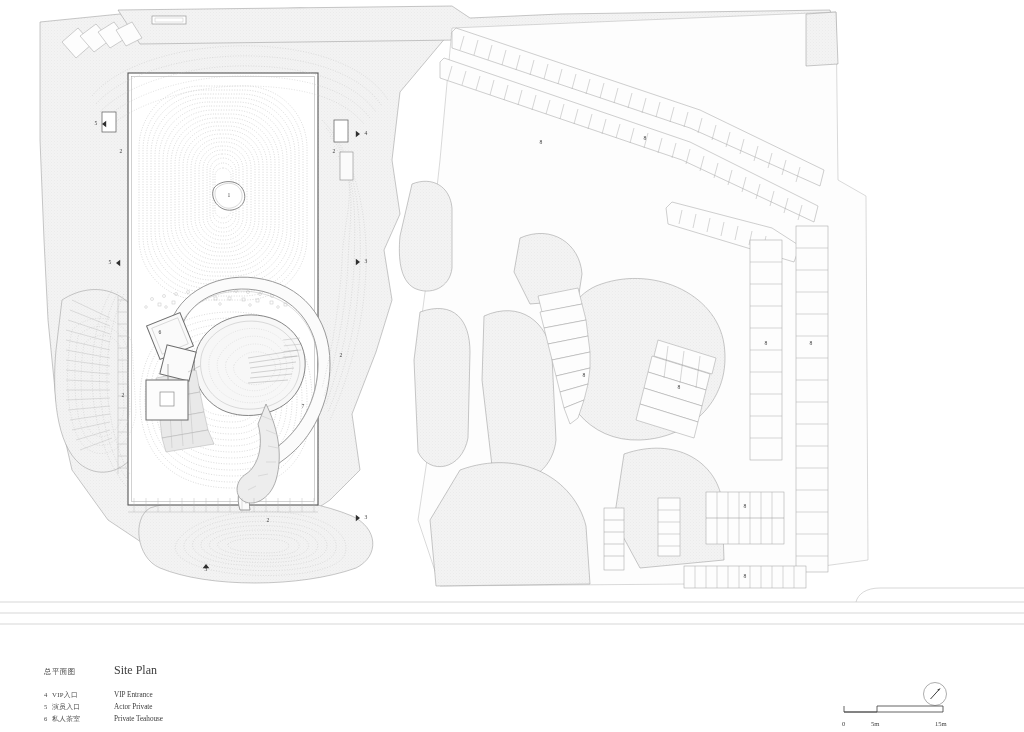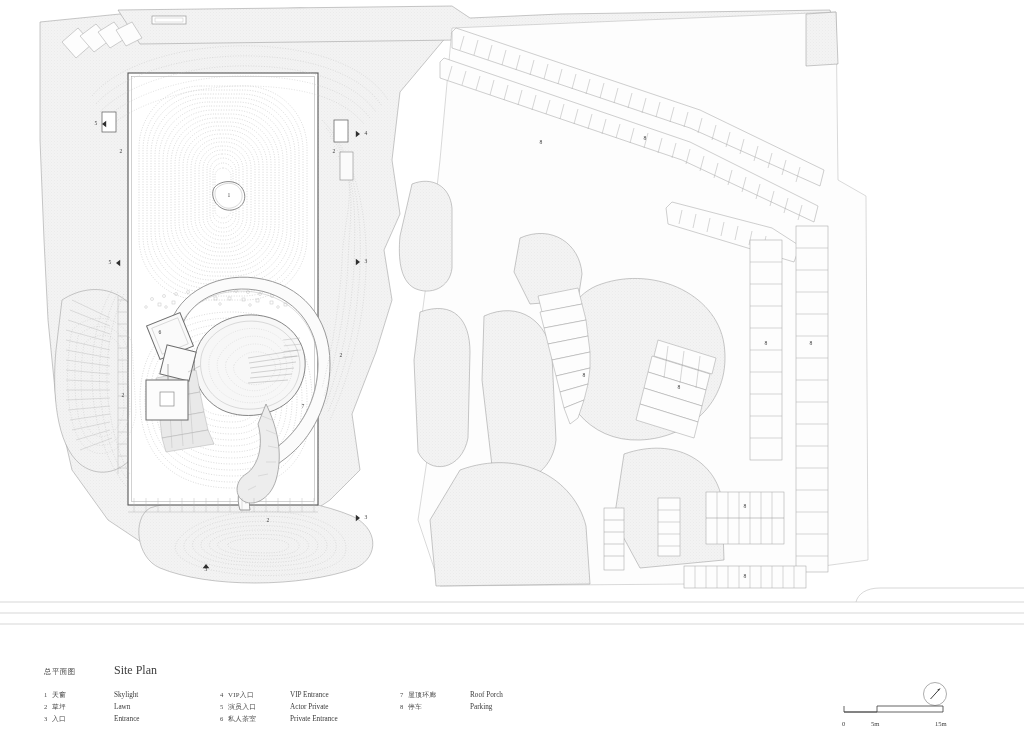--- a/index.html
+++ b/index.html
@@ -674,64 +674,35 @@
       </g>
 
   </svg>
 
   <div class="legend">
     <div class="legend-title-row">
       <div class="legend-title-cn">总平面图</div>
       <div class="legend-title-en">Site Plan</div>
     </div>
     <div class="legend-cols" id="legend-cols">
-        <div class="legend-col c1">
-          <div class="legend-row">
-            <span class="lg-num">1</span>
-            <span class="lg-cn">天窗</span>
-            <span class="lg-en">Skylight</span>
-          </div>
-          <div class="legend-row">
-            <span class="lg-num">2</span>
-            <span class="lg-cn">草坪</span>
-            <span class="lg-en">Lawn</span>
-          </div>
-          <div class="legend-row">
-            <span class="lg-num">3</span>
-            <span class="lg-cn">入口</span>
-            <span class="lg-en">Entrance</span>
-          </div>
-        </div>
         <div class="legend-col c2">
           <div class="legend-row">
             <span class="lg-num">4</span>
             <span class="lg-cn">VIP入口</span>
             <span class="lg-en">VIP Entrance</span>
           </div>
           <div class="legend-row">
             <span class="lg-num">5</span>
             <span class="lg-cn">演员入口</span>
             <span class="lg-en">Actor Private</span>
           </div>
           <div class="legend-row">
             <span class="lg-num">6</span>
             <span class="lg-cn">私人茶室</span>
-            <span class="lg-en">Private Entrance</span>
-          </div>
-        </div>
-        <div class="legend-col c3">
-          <div class="legend-row">
-            <span class="lg-num">7</span>
-            <span class="lg-cn">屋顶环廊</span>
-            <span class="lg-en">Roof Porch</span>
-          </div>
-          <div class="legend-row">
-            <span class="lg-num">8</span>
-            <span class="lg-cn">停车</span>
-            <span class="lg-en">Parking</span>
+            <span class="lg-en">Private Teahouse</span>
           </div>
         </div>
       </div>
   </div>
 
   <svg class="northarrow" width="30" height="30" viewBox="0 0 30 30">
     <circle cx="15" cy="15" r="11.5" fill="#ffffff" stroke="#8a8a8a" stroke-width="0.7"></circle>
     <line x1="10.5" y1="20" x2="20" y2="9.5" stroke="#3d3d3d" stroke-width="1"></line>
     <path d="M20,9.5 L17.4,10.6 L18.9,12.1 Z" fill="#3d3d3d"></path>
   </svg>

